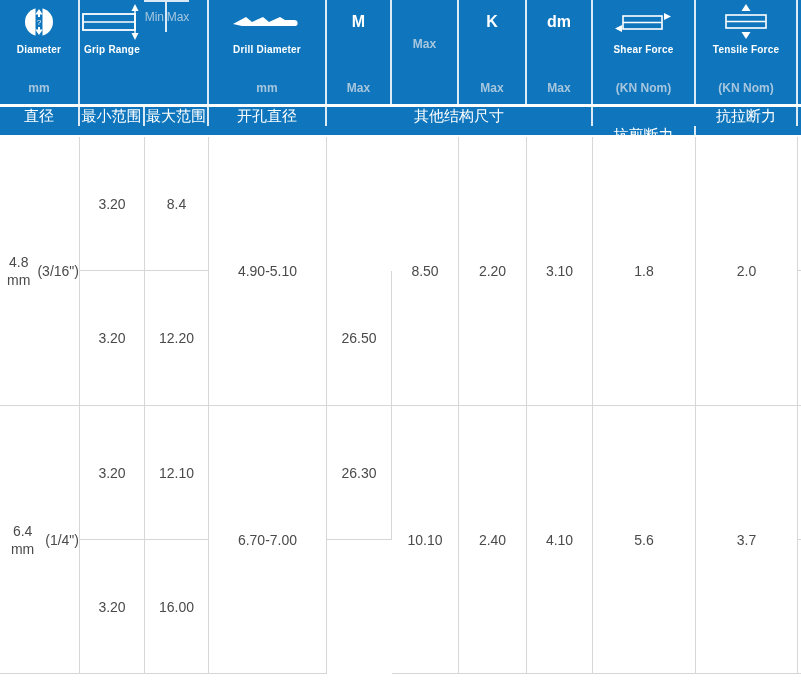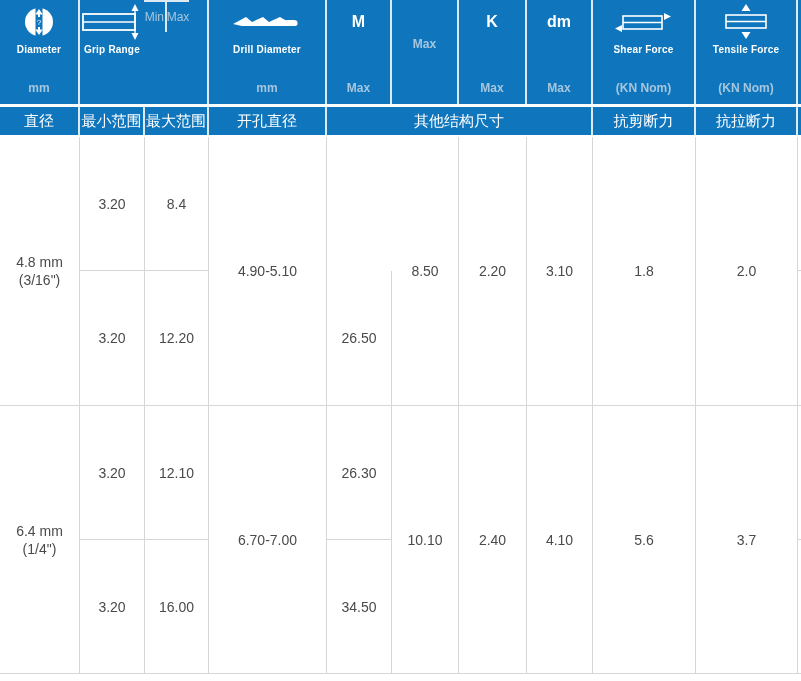--- a/index.html
+++ b/index.html
@@ -34,21 +34,21 @@
   .zcell{display:flex;align-items:center;justify-content:center;font-size:15px;
          border-right:2px solid rgba(255,255,255,.85);}
   .zcell.last{border-right:none;}
 
   
   .tbody{margin-top:2px;grid-template-rows:134px 135px 134px 134px;background:#fff;}
   .bcell{display:flex;align-items:center;justify-content:center;
          border-right:1px solid var(--grid-line);
          font-size:14px;color:var(--body-text);text-align:center;}
   .bb{border-bottom:1px solid var(--grid-line);}
-  .two-line{flex-direction:column;line-height:18px;}
+  .two-line{flex-direction:row;line-height:18px;}
 </style>
 </head>
 <body>
 
 <div class="page">
 
   <div class="grid hdr">
 
     <div class="hcell" style="grid-column:1">
       <div class="zone-icon">
@@ -146,22 +146,22 @@
 
     <div class="hcell last" style="grid-column:11"></div>
   </div>
 
   <div class="grid hdr-zh">
     <div class="zcell" style="grid-column:1">直径</div>
     <div class="zcell" style="grid-column:2">最小范围</div>
     <div class="zcell" style="grid-column:3">最大范围</div>
     <div class="zcell" style="grid-column:4">开孔直径</div>
     <div class="zcell" style="grid-column:5 / span 4">其他结构尺寸</div>
+    <div class="zcell" style="grid-column:10">抗拉断力</div>
     <div class="zcell" style="grid-column:9">抗剪断力</div>
-    <div class="zcell" style="grid-column:10">抗拉断力</div>
     <div class="zcell last" style="grid-column:11"></div>
   </div>
 
   <div class="grid tbody">
 
     <div class="bcell bb two-line" style="grid-area:1/1/3/2">
       <div>4.8 mm</div>
       <div>(3/16")</div>
     </div>
     <div class="bcell bb" style="grid-area:1/2/2/3">3.20</div>
@@ -187,17 +187,16 @@
     <div class="bcell bb" style="grid-area:3/4/5/5">6.70-7.00</div>
     <div class="bcell bb" style="grid-area:3/5/4/6">26.30</div>
     <div class="bcell bb" style="grid-area:3/6/5/7">10.10</div>
     <div class="bcell bb" style="grid-area:3/7/5/8">2.40</div>
     <div class="bcell bb" style="grid-area:3/8/5/9">4.10</div>
     <div class="bcell bb" style="grid-area:3/9/5/10">5.6</div>
     <div class="bcell bb" style="grid-area:3/10/5/11">3.7</div>
     <div class="bcell bb" style="grid-area:3/11/4/12"></div>
     <div class="bcell bb" style="grid-area:4/2/5/3">3.20</div>
     <div class="bcell bb" style="grid-area:4/3/5/4">16.00</div>
-    <div class="bcell bb" style="grid-area:4/5/5/6">34.50</div>
     <div class="bcell bb" style="grid-area:4/11/5/12"></div>
   </div>
 
 </div>
 
 </body></html>

